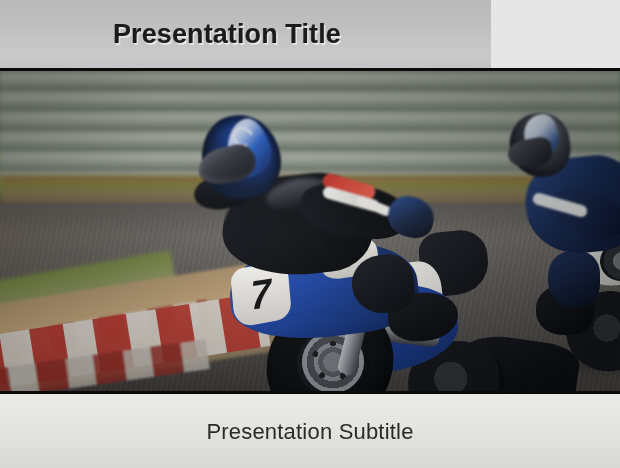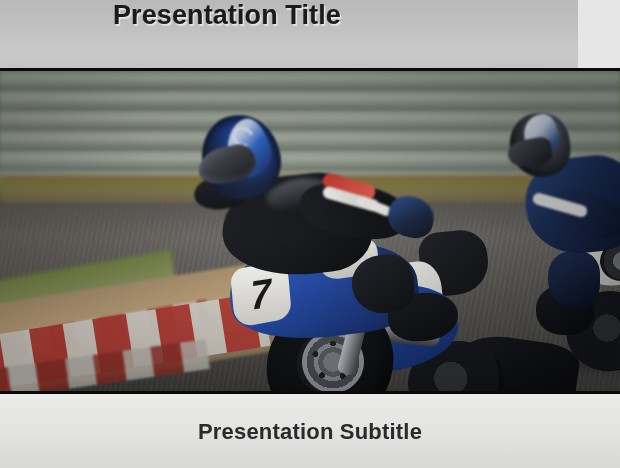--- a/index.html
+++ b/index.html
@@ -14,24 +14,24 @@
     width:620px;
     height:468px;
     overflow:hidden;
     background:#e6e6e6;
   }
 
   
   .title-band {
     position:absolute;
     left:0; top:0;
-    width:578px; height:68px;
+    width:491px; height:68px;
     background:linear-gradient(to bottom,#b9b9b9 0%,#c0c0c0 40%,#c9c9c9 78%,#c4c4c4 100%);
     display:flex;
-    align-items:flex-start;
+    align-items:center;
   }
   .title-text {
     margin-left:113px;
     font-size:27px;
     font-weight:bold;
     color:#1b1b1b;
     letter-spacing:0.1px;
     text-shadow:1.5px 1.5px 0 rgba(255,255,255,0.55), -0.5px -0.5px 0 rgba(80,80,80,0.25);
     white-space:nowrap;
   }
@@ -512,21 +512,21 @@
     position:absolute;
     left:0; top:394px;
     width:620px; height:74px;
     background:linear-gradient(to bottom,#eaeae9 0%,#e4e4e3 45%,#dcdcdb 80%,#d9d9d8 100%);
     display:flex;
     align-items:center;
     justify-content:center;
   }
   .subtitle-text {
     font-size:22px;
-    font-weight:bold;
+    font-weight:normal;
     color:#2a2a2a;
     letter-spacing:0.2px;
     white-space:nowrap;
     margin-top:2px;
   }
 </style>
 </head>
 <body>
 
 <div class="slide">

